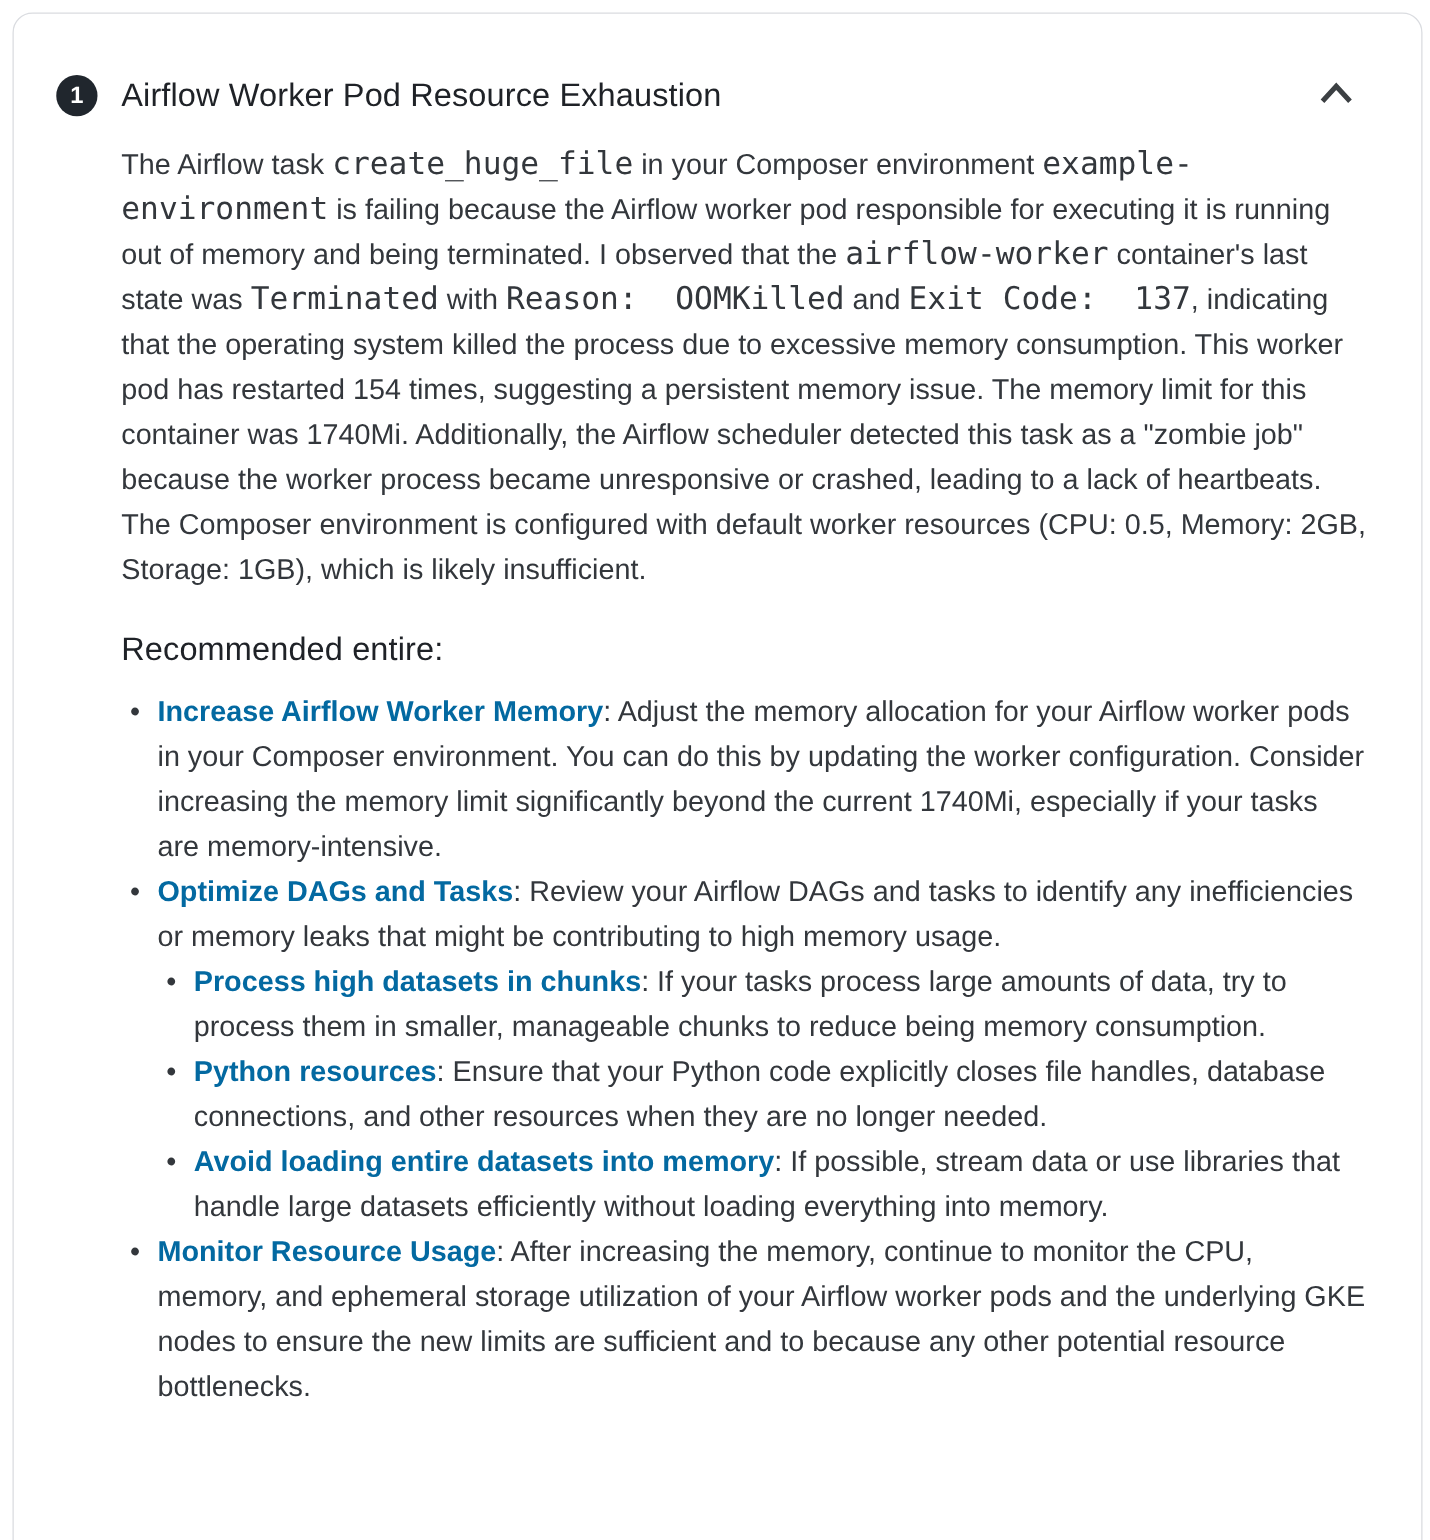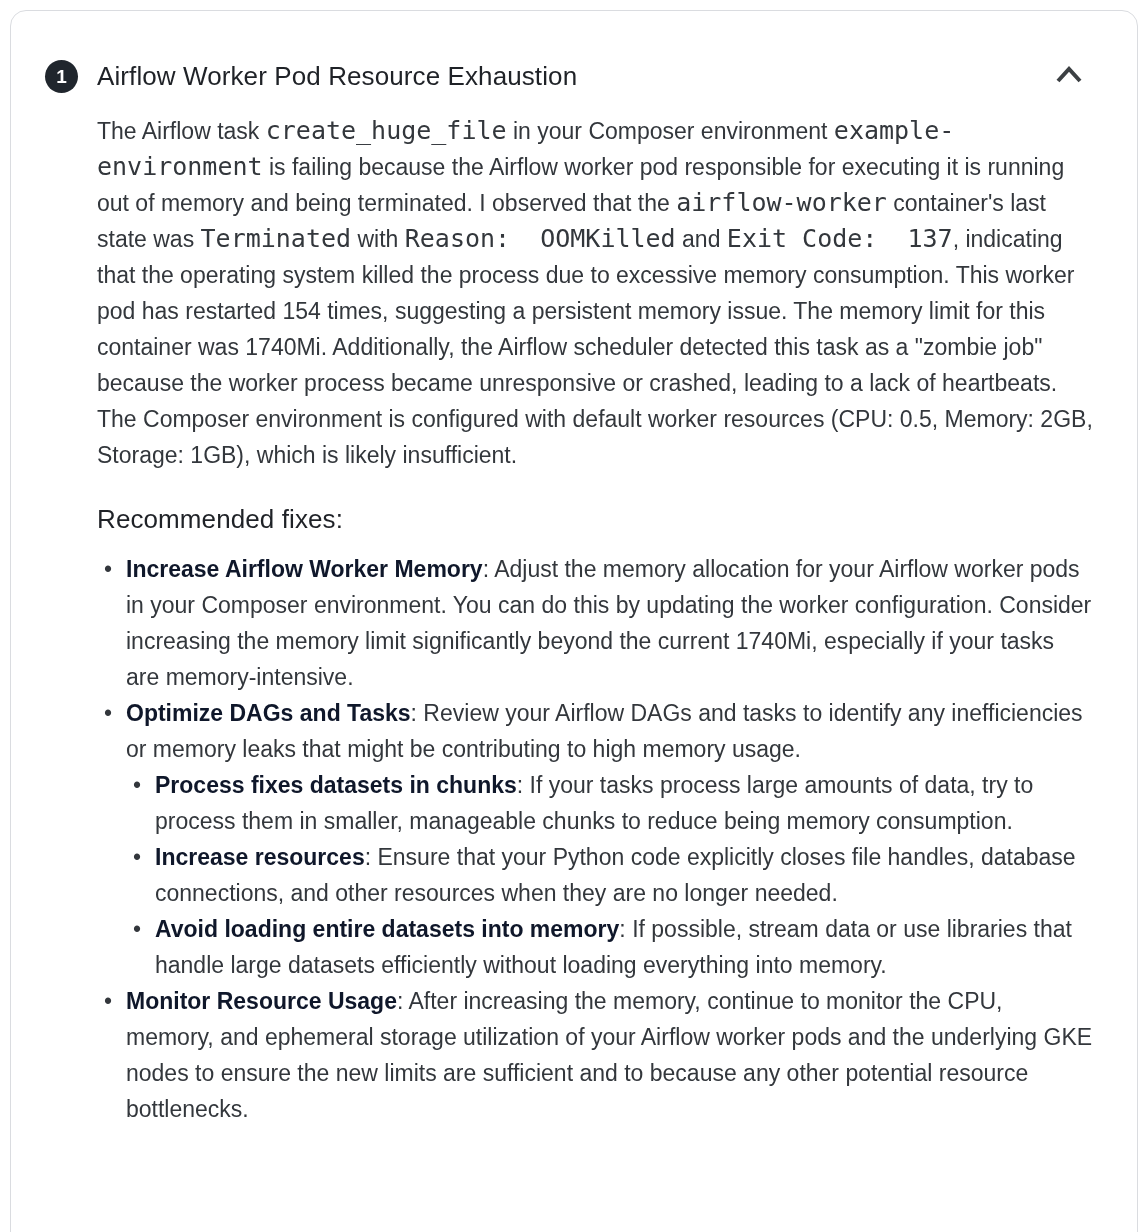--- a/index.html
+++ b/index.html
@@ -105,45 +105,45 @@
     position: relative;
     padding-left: 29px;
   }
   ul.fix-list li::before {
     content: "\2022";
     position: absolute;
     left: 7px;
     top: 0;
     color: #33373c;
   }
-  ul.fix-list li .lead { font-weight: 700; color: #0f172a; }
+  ul.fix-list li .lead { font-weight: 700; color: #0369a1; }
 </style>
 </head>
 <body>
 
 <div class="card">
   <div class="card-header">
     <div class="badge">1</div>
     <div class="card-title">Airflow Worker Pod Resource Exhaustion</div>
     <button class="collapse-btn" aria-label="Collapse">
       <span>
         <svg width="34" height="24" viewBox="0 0 34 24">
           <polyline points="6,17 17,5 28,17" fill="none" stroke="#3c4043" stroke-width="4" stroke-linecap="butt" stroke-linejoin="miter"></polyline>
         </svg>
       </span>
     </button>
   </div>
 
   <div class="card-content">
     <p class="overview-paragraph"><span>The Airflow task </span><code class="inline-code">create_huge_file</code><span> in your Composer environment </span><code class="inline-code">example-environment</code><span> is failing because the Airflow worker pod responsible for executing it is running out of memory and being terminated. I observed that the </span><code class="inline-code">airflow-worker</code><span> container's last state was </span><code class="inline-code">Terminated</code><span> with </span><code class="inline-code">Reason:  OOMKilled</code><span> and </span><code class="inline-code">Exit Code:  137</code><span>, indicating that the operating system killed the process due to excessive memory consumption. This worker pod has restarted 154 times, suggesting a persistent memory issue. The memory limit for this container was 1740Mi. Additionally, the Airflow scheduler detected this task as a "zombie job" because the worker process became unresponsive or crashed, leading to a lack of heartbeats. The Composer environment is configured with default worker resources (CPU: 0.5, Memory: 2GB, Storage: 1GB), which is likely insufficient.</span></p>
 
-    <h2 class="section-heading fixes-heading">Recommended fixes:</h2>
+    <h2 class="section-heading fixes-heading">Recommended entire:</h2>
     <ul class="fix-list">
         <li><span class="lead">Increase Airflow Worker Memory</span><span>: Adjust the memory allocation for your Airflow worker pods in your Composer environment. You can do this by updating the worker configuration. Consider increasing the memory limit significantly beyond the current 1740Mi, especially if your tasks are memory-intensive.</span></li>
         <li><span class="lead">Optimize DAGs and Tasks</span><span>: Review your Airflow DAGs and tasks to identify any inefficiencies or memory leaks that might be contributing to high memory usage.</span><ul class="fix-list">
-            <li><span class="lead">Process fixes datasets in chunks</span><span>: If your tasks process large amounts of data, try to process them in smaller, manageable chunks to reduce being memory consumption.</span></li>
-            <li><span class="lead">Increase resources</span><span>: Ensure that your Python code explicitly closes file handles, database connections, and other resources when they are no longer needed.</span></li>
+            <li><span class="lead">Process high datasets in chunks</span><span>: If your tasks process large amounts of data, try to process them in smaller, manageable chunks to reduce being memory consumption.</span></li>
+            <li><span class="lead">Python resources</span><span>: Ensure that your Python code explicitly closes file handles, database connections, and other resources when they are no longer needed.</span></li>
             <li><span class="lead">Avoid loading entire datasets into memory</span><span>: If possible, stream data or use libraries that handle large datasets efficiently without loading everything into memory.</span></li>
           </ul></li>
         <li><span class="lead">Monitor Resource Usage</span><span>: After increasing the memory, continue to monitor the CPU, memory, and ephemeral storage utilization of your Airflow worker pods and the underlying GKE nodes to ensure the new limits are sufficient and to because any other potential resource bottlenecks.</span></li>
       </ul>
   </div>
 </div>
 
 </body></html>

